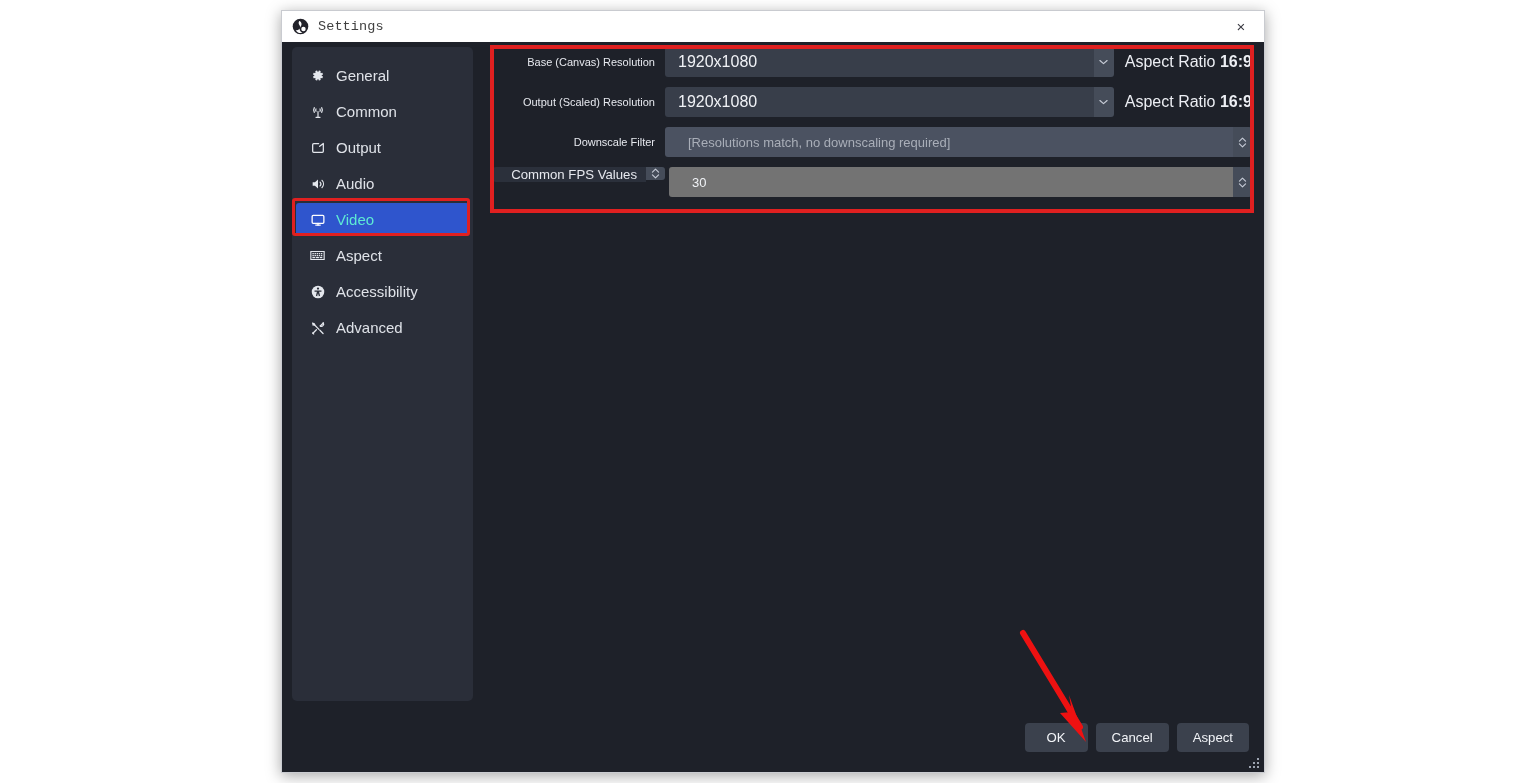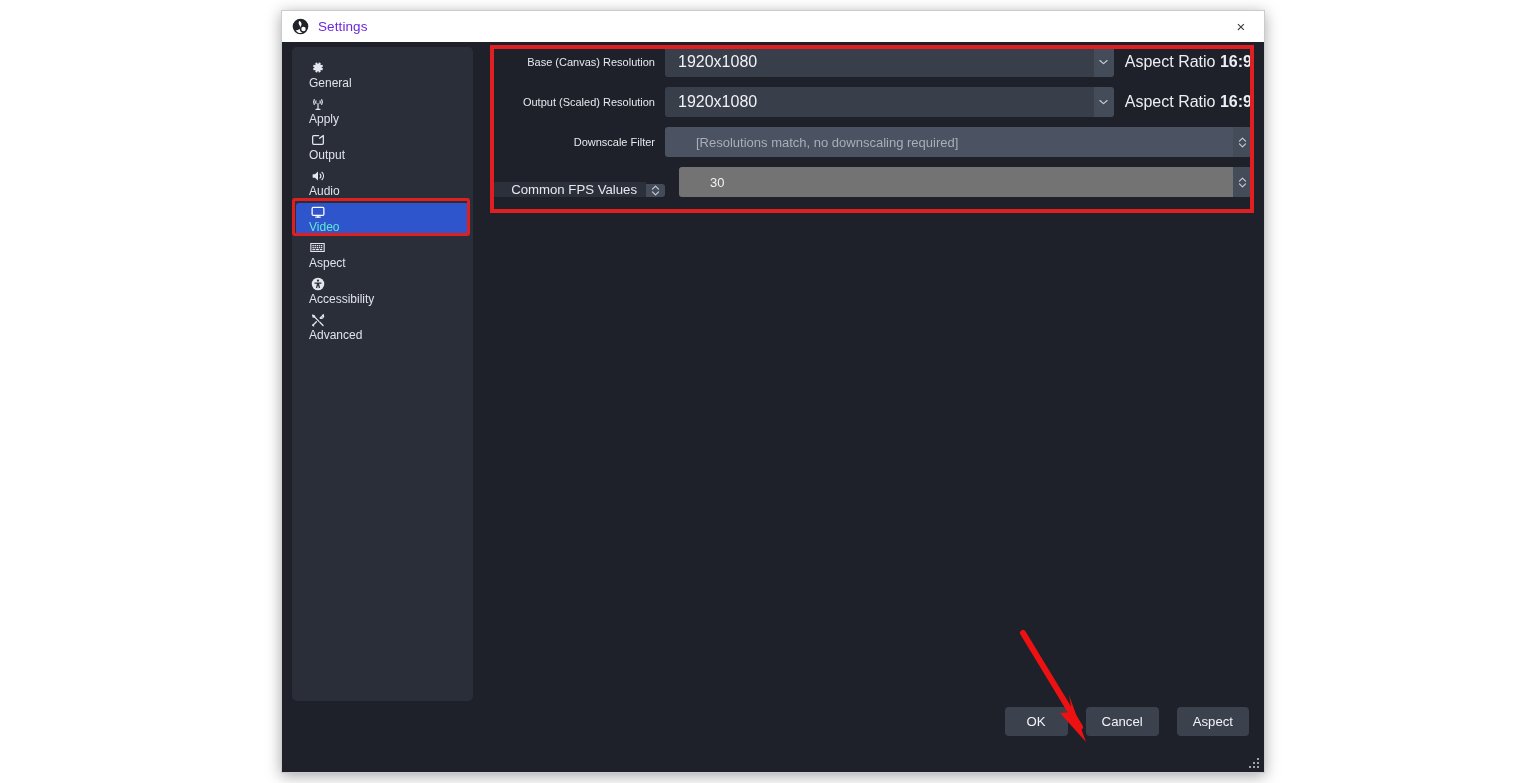--- a/index.html
+++ b/index.html
@@ -42,23 +42,24 @@
   }
   #obs-logo {
     width: 17px; height: 17px;
     margin-left: 10px;
     flex: 0 0 auto;
     display: block;
   }
   #title-text {
     margin-left: 9px;
     font-size: 13.5px;
-    color: #6d28d9;
+    color: #404040;
     letter-spacing: .1px;
     white-space: nowrap;
+    font-family: Liberation Mono, monospace;
   }
   #close-btn {
     position: absolute;
     right: 0; top: 0;
     width: 46px; height: 31px;
     display: flex;
     align-items: center;
     justify-content: center;
     color: #3a3a42;
     font-size: 15px;
@@ -72,29 +73,28 @@
     top: 36px;
     width: 181px;
     height: 654px;
     background: #2a2e39;
     border-radius: 5px;
     padding-top: 9px;
     box-sizing: border-box;
   }
   .nav-item {
     display: flex;
-    align-items: flex-start;
+    align-items: center;
     height: 33px;
     padding-left: 13px;
     color: #dfe2e8;
-    font-size: 12px;
+    font-size: 15px;
     box-sizing: border-box;
     margin: 3px 4px;
     border-radius: 3px;
-    flex-direction: column;
   }
   .nav-item .nav-icon {
     width: 17px; height: 17px;
     flex: 0 0 auto;
     margin-right: 10px;
     display: flex;
     align-items: center;
     justify-content: center;
   }
   .nav-item .nav-icon svg { display: block; }
@@ -185,21 +185,21 @@
     height: 30px;
     display: flex;
     align-items: stretch;
     min-width: 0;
   }
   .spinfield .field {
     flex: 1 1 auto;
     border-radius: 3px 0 0 3px;
     display: flex;
     align-items: center;
-    padding-left: 31px;
+    padding-left: 23px;
     font-size: 13px;
     min-width: 0;
     overflow: hidden;
     white-space: nowrap;
   }
   .spinfield .field.disabled {
     background: #4b5261;
     color: #a9aeb8;
   }
   .spinfield .field.active {
@@ -215,22 +215,22 @@
     flex-direction: column;
     align-items: center;
     justify-content: center;
   }
   
   .label-combo {
     width: 172px;
     flex: 0 0 auto;
     height: 30px;
     display: flex;
-    align-items: flex-end;
-    margin-right: 14px;
+    align-items: flex-start;
+    margin-right: 4px;
   }
   .label-combo .lc-text {
     flex: 1 1 auto;
     background: #2b303b;
     border-radius: 3px 0 0 3px;
     display: flex;
     align-items: center;
     justify-content: flex-end;
     padding-right: 9px;
     color: #e6e8ee;
@@ -256,23 +256,23 @@
     height: 168px;
     border: 4px solid #e02020;
     box-sizing: border-box;
     pointer-events: none;
   }
 
   
   #button-row {
     position: absolute;
     right: 15px;
-    bottom: 36px;
-    display: flex;
-    gap: 18px;
+    bottom: 20px;
+    display: flex;
+    gap: 8px;
   }
   .dlg-btn {
     height: 29px;
     min-width: 63px;
     padding: 0 16px;
     background: #3b414d;
     border-radius: 4px;
     color: #f2f4f8;
     font-size: 13.2px;
     display: flex;
@@ -333,21 +333,21 @@
       <span class="nav-icon">
         <svg width="16" height="16" viewBox="0 0 24 24" fill="none" stroke="#e4e7ed" stroke-width="1.8" stroke-linecap="round">
           <path d="M6.5 5.5a7 7 0 0 0 0 7"></path>
           <path d="M17.5 5.5a7 7 0 0 1 0 7"></path>
           <path d="M9 7.5a3.4 3.4 0 0 0 0 3.4"></path>
           <path d="M15 7.5a3.4 3.4 0 0 1 0 3.4"></path>
           <path d="M12 11.5V20"></path>
           <path d="M9 20h6"></path>
         </svg>
       </span>
-      <span>Apply</span>
+      <span>Common</span>
     </div>
 
     <div class="nav-item">
       <span class="nav-icon">
         <svg width="16" height="16" viewBox="0 0 24 24" fill="none" stroke="#e4e7ed" stroke-width="1.9" stroke-linecap="round" stroke-linejoin="round">
           <path d="M20 12.5V17a1.6 1.6 0 0 1-1.6 1.6H5.6A1.6 1.6 0 0 1 4 17V7a1.6 1.6 0 0 1 1.6-1.6H13"></path>
           <path d="M14.5 9.5l5.5-4.2v6"></path>
         </svg>
       </span>
       <span>Output</span>

